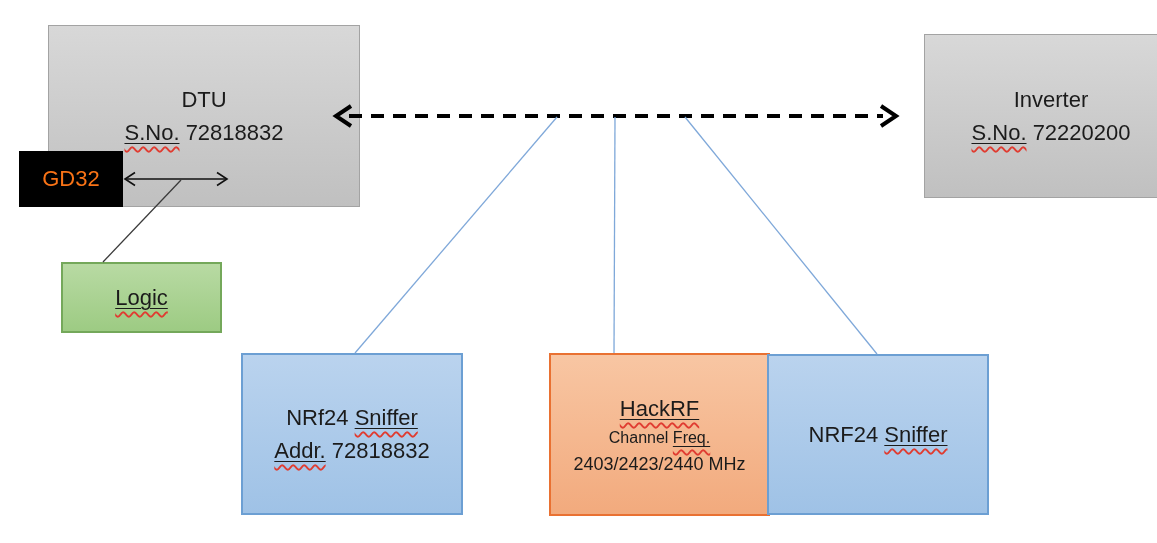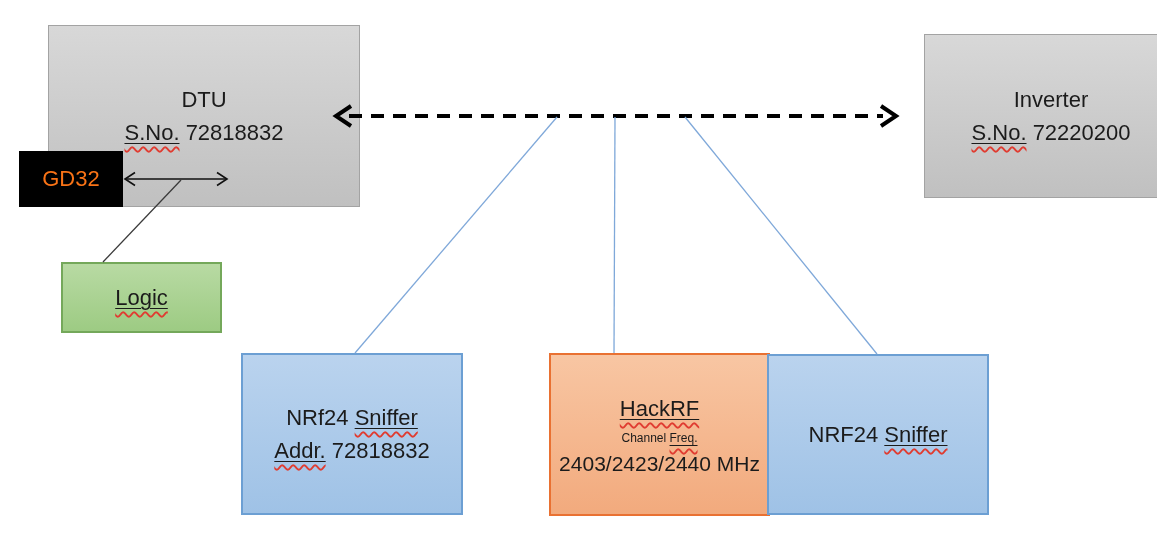--- a/index.html
+++ b/index.html
@@ -9,22 +9,22 @@
   }
   .box{position:absolute;box-sizing:border-box;display:flex;flex-direction:column;
        justify-content:center;align-items:center;text-align:center;z-index:1;}
   .gray{background:linear-gradient(180deg,#d8d8d8 0%,#c0c0c0 100%);border:1px solid #a3a3a3;margin-left:27px;}
   .blue{background:linear-gradient(180deg,#bad3ee 0%,#9fc2e6 100%);border:2px solid #6c9fd3;}
   .orange{background:linear-gradient(180deg,#f8c6a3 0%,#f2aa7d 100%);border:2px solid #e97132;margin-left:44px;}
   .green{background:linear-gradient(180deg,#b8daa3 0%,#9dcb83 100%);border:2px solid #74a85a;}
   .chip{position:absolute;box-sizing:border-box;background:#000;color:#f97316;display:flex;
         justify-content:center;align-items:center;z-index:2;font-size:22px;}
   .ln{font-size:22px;line-height:33px;white-space:nowrap;}
-  .ln-sm{font-size:12px;line-height:26px;white-space:nowrap;}
-  .ln-md{font-size:21px;line-height:26px;white-space:nowrap;}
+  .ln-sm{font-size:16px;line-height:26px;white-space:nowrap;}
+  .ln-md{font-size:18px;line-height:26px;white-space:nowrap;}
   
   .msp{text-decoration-line:underline;text-decoration-style:wavy;
        text-decoration-color:#e03c31;text-decoration-thickness:1.5px;text-underline-offset:6px;}
   .msp .u{text-decoration-line:underline;text-decoration-style:solid;
        text-decoration-color:#1b1b1b;text-decoration-thickness:1px;text-underline-offset:3px;}
   .overlay{position:absolute;left:0;top:0;width:1157px;height:543px;z-index:3;pointer-events:none;}
   
   .pos-dtu{left:21px;top:25px;width:312px;height:182px;}
   .pos-gd32{left:19px;top:151px;width:104px;height:56px;}
   .pos-nrf{left:230px;top:151px;width:103px;height:56px;}

